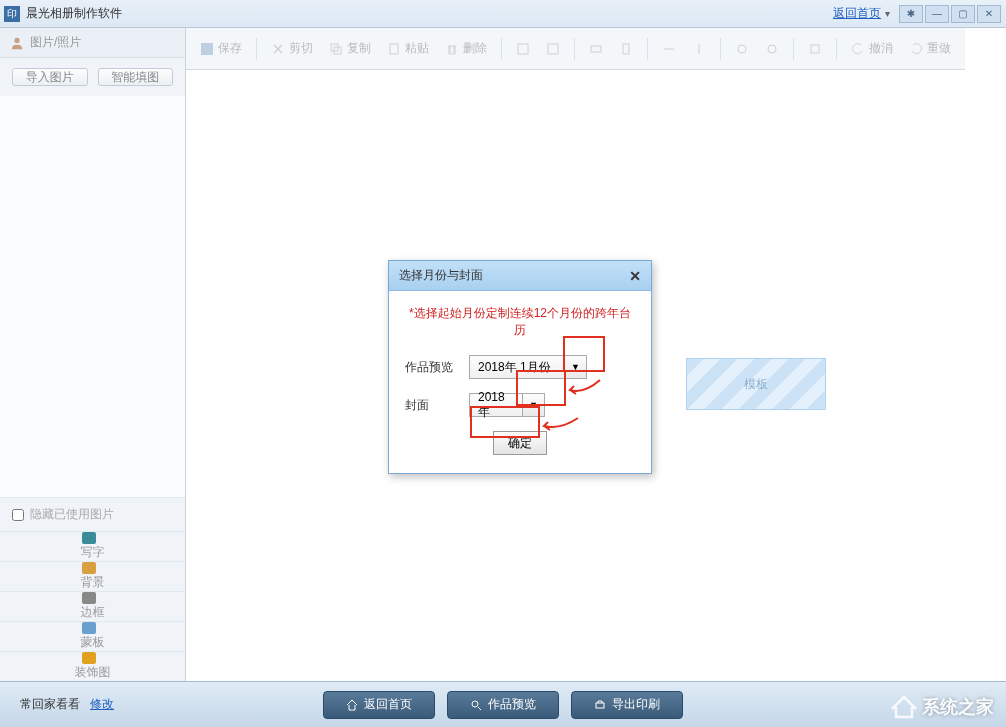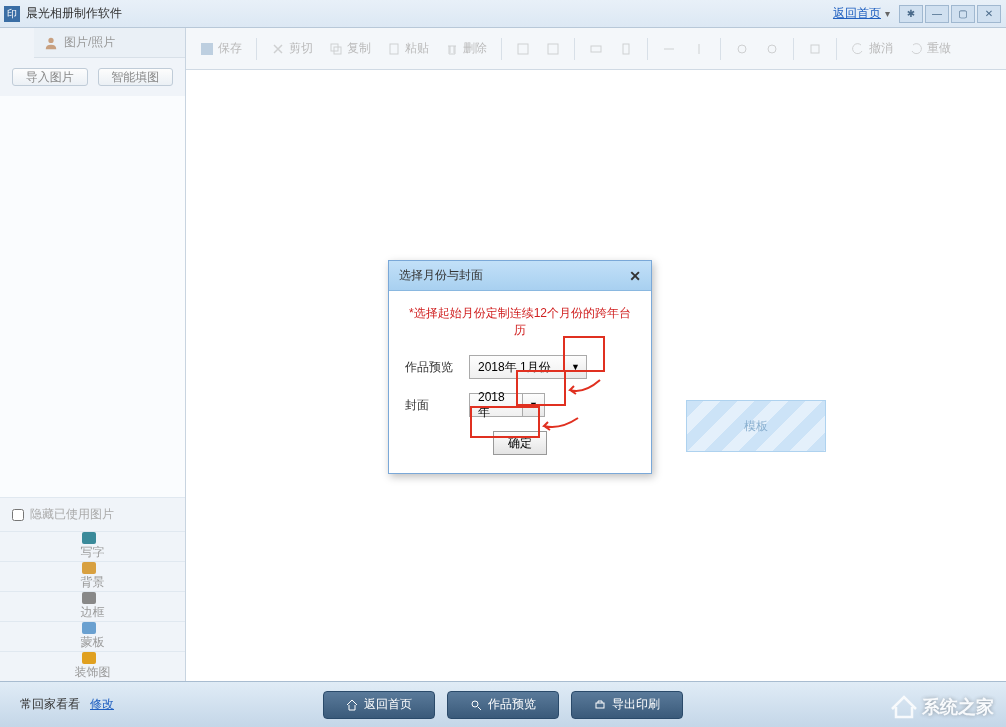--- a/index.html
+++ b/index.html
@@ -10,32 +10,32 @@
 .titlebar .app-icon { width: 16px; height: 16px; background: #3a6ea5; color: #fff; font-size: 10px; display: flex; align-items: center; justify-content: center; margin-right: 6px; }
 .titlebar .title { font-size: 12px; color: #333; }
 .titlebar .spacer { flex: 1; }
 .titlebar .back-home { color: #2060c0; font-size: 12px; text-decoration: underline; margin-right: 4px; cursor: pointer; }
 .titlebar .win-btn { width: 24px; height: 18px; margin: 0 1px; background: #d0e0f0; border: 1px solid #a0b8d0; display: flex; align-items: center; justify-content: center; cursor: pointer; font-size: 10px; color: #4a6a8a; }
 .titlebar .chevron { font-size: 10px; color: #666; margin-right: 8px; }
 
 
 .main { display: flex; height: 653px; }
 .sidebar { width: 186px; background: #f0f4f9; border-right: 1px solid #c8d4e0; display: flex; flex-direction: column; }
-.side-section-hdr { height: 30px; display: flex; align-items: center; padding: 0 10px; font-size: 12px; color: #999; background: #eaf0f6; border-bottom: 1px solid #d8e0e8; margin-left: 34px; }
+.side-section-hdr { height: 30px; display: flex; align-items: center; padding: 0 10px; font-size: 12px; color: #999; background: #eaf0f6; border-bottom: 1px solid #d8e0e8; }
 .side-section-hdr .ico { margin-right: 6px; width: 14px; height: 14px; }
 .side-buttons { padding: 10px 12px; display: flex; gap: 10px; }
 .side-btn { flex: 1; height: 18px; border: 1px solid #c0ccd8; background: linear-gradient(#fdfdfd, #ebf0f5); font-size: 12px; color: #888; cursor: pointer; border-radius: 3px; }
 .side-empty { flex: 1; background: #fafcfe; }
 .side-check { padding: 8px 12px; font-size: 12px; color: #aaa; display: flex; align-items: center; gap: 6px; border-top: 1px solid #e0e8f0; }
 .side-check input { width: 12px; height: 12px; }
 .side-item { height: 30px; display: flex; align-items: center; padding: 0 10px; font-size: 12px; color: #999; border-top: 1px solid #e0e8f0; cursor: pointer; flex-direction: column; }
 .side-item .mico { width: 14px; height: 14px; margin-right: 8px; border-radius: 2px; }
 
 
-.canvas-area { flex: 1; display: flex; flex-direction: column; background: #fff; position: relative; }
+.canvas-area { flex: 1; display: flex; flex-direction: row; background: #fff; position: relative; }
 .toolbar { height: 42px; background: #f4f7fa; border-bottom: 1px solid #d0dae4; display: flex; align-items: center; padding: 0 8px; gap: 4px; }
 .tb-btn { height: 26px; display: flex; align-items: center; padding: 0 6px; font-size: 12px; color: #bbb; cursor: pointer; border-radius: 3px; gap: 4px; }
 .tb-btn .tico { width: 14px; height: 14px; opacity: 0.5; }
 .tb-sep { width: 1px; height: 22px; background: #d8e0e8; margin: 0 4px; }
 .canvas { flex: 1; background: #fff; position: relative; }
 .canvas-overlay { position: absolute; right: 180px; top: 330px; width: 140px; height: 52px; background: repeating-linear-gradient(135deg, #cce3f7 0 12px, #e4f0fb 12px 24px); border: 1px solid #aed2ef; display: flex; align-items: center; justify-content: center; font-size: 12px; color: #8ab0d0; }
 
 
 .dialog { position: absolute; left: 388px; top: 260px; width: 264px; background: #fff; border: 1px solid #7aa8d8; box-shadow: 2px 3px 8px rgba(0,0,0,0.25); }
 .dlg-title { height: 30px; background: linear-gradient(#c2e0f8, #a8d0f0); display: flex; align-items: center; padding: 0 10px; font-size: 12px; color: #333; border-bottom: 1px solid #8ab8e0; }

